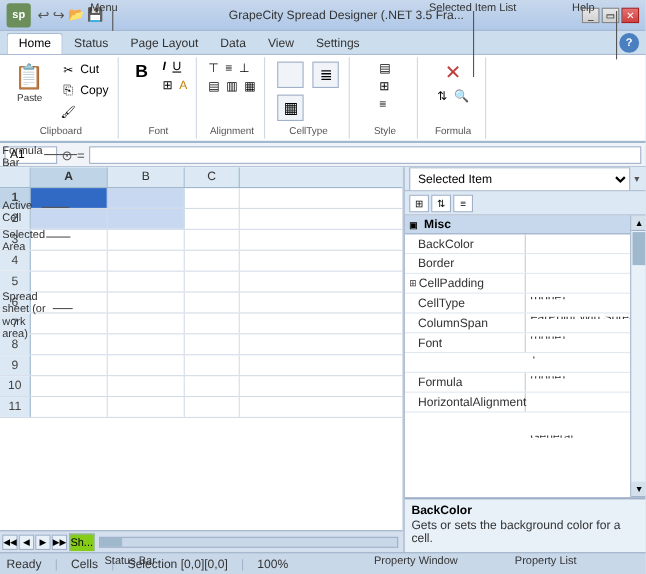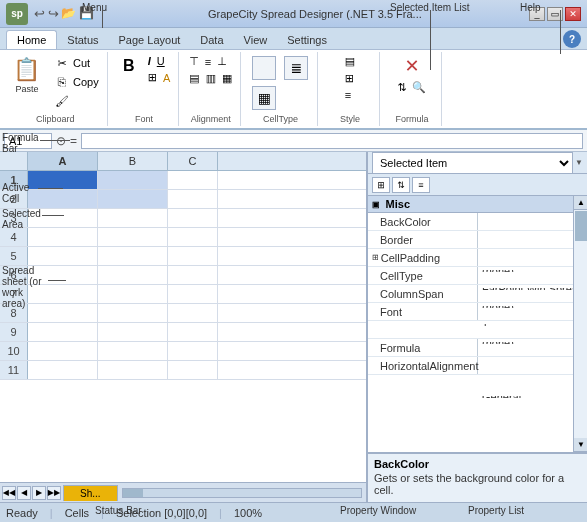--- a/index.html
+++ b/index.html
@@ -64,21 +64,21 @@
     .grid-cell.selected { background: #316ac5; color: white; }
     .grid-cell.highlighted { background: #c8d8f0; }
     .cell-a { width: 70px; }
     .cell-b { width: 70px; }
     .cell-c { width: 50px; }
 
     
     .sheet-tabs-area { display: flex; align-items: center; background: #d4e0ee; border-top: 1px solid #a0b0c8; height: 20px; }
     .sheet-nav { display: flex; gap: 1px; padding: 0 2px; }
     .sheet-nav-btn { width: 14px; height: 14px; border: 1px solid #a0b0c8; background: #e8f0f8; display: flex; align-items: center; justify-content: center; font-size: 8px; cursor: pointer; }
-    .sheet-tab { background: #eab308; border: 1px solid #a0b0c8; border-bottom: none; padding: 2px 16px; font-size: 10px; cursor: pointer; }
+    .sheet-tab { background: #84cc16; border: 1px solid #a0b0c8; border-bottom: none; padding: 2px 0; font-size: 10px; cursor: pointer; }
     .sheet-scrollbar { flex: 1; height: 10px; background: #c8d8e8; border: 1px solid #a0b0c8; margin: 4px; position: relative; }
     .sheet-scrollbar-thumb { width: 20px; height: 8px; background: #a0b8cc; position: absolute; left: 0; top: 0; }
 
     
     .right-panel { width: 220px; display: flex; flex-direction: column; background: #e8f0f8; border-left: 1px solid #a0b0c8; }
     .selected-item-bar { background: #dce8f4; border-bottom: 1px solid #a0b0c8; display: flex; align-items: center; padding: 2px 4px; height: 22px; }
     .selected-item-select { flex: 1; border: 1px solid #a0b0c8; background: white; font-size: 11px; padding: 3px; }
     .dropdown-arrow { font-size: 8px; color: #555; margin-left: 2px; }
     .panel-toolbar { background: #dce8f4; border-bottom: 1px solid #a0b0c8; display: flex; align-items: center; padding: 2px 4px; gap: 2px; height: 22px; }
     .panel-tool-btn { width: 18px; height: 16px; border: 1px solid #a0b0c8; background: white; display: flex; align-items: center; justify-content: center; font-size: 9px; cursor: pointer; }

